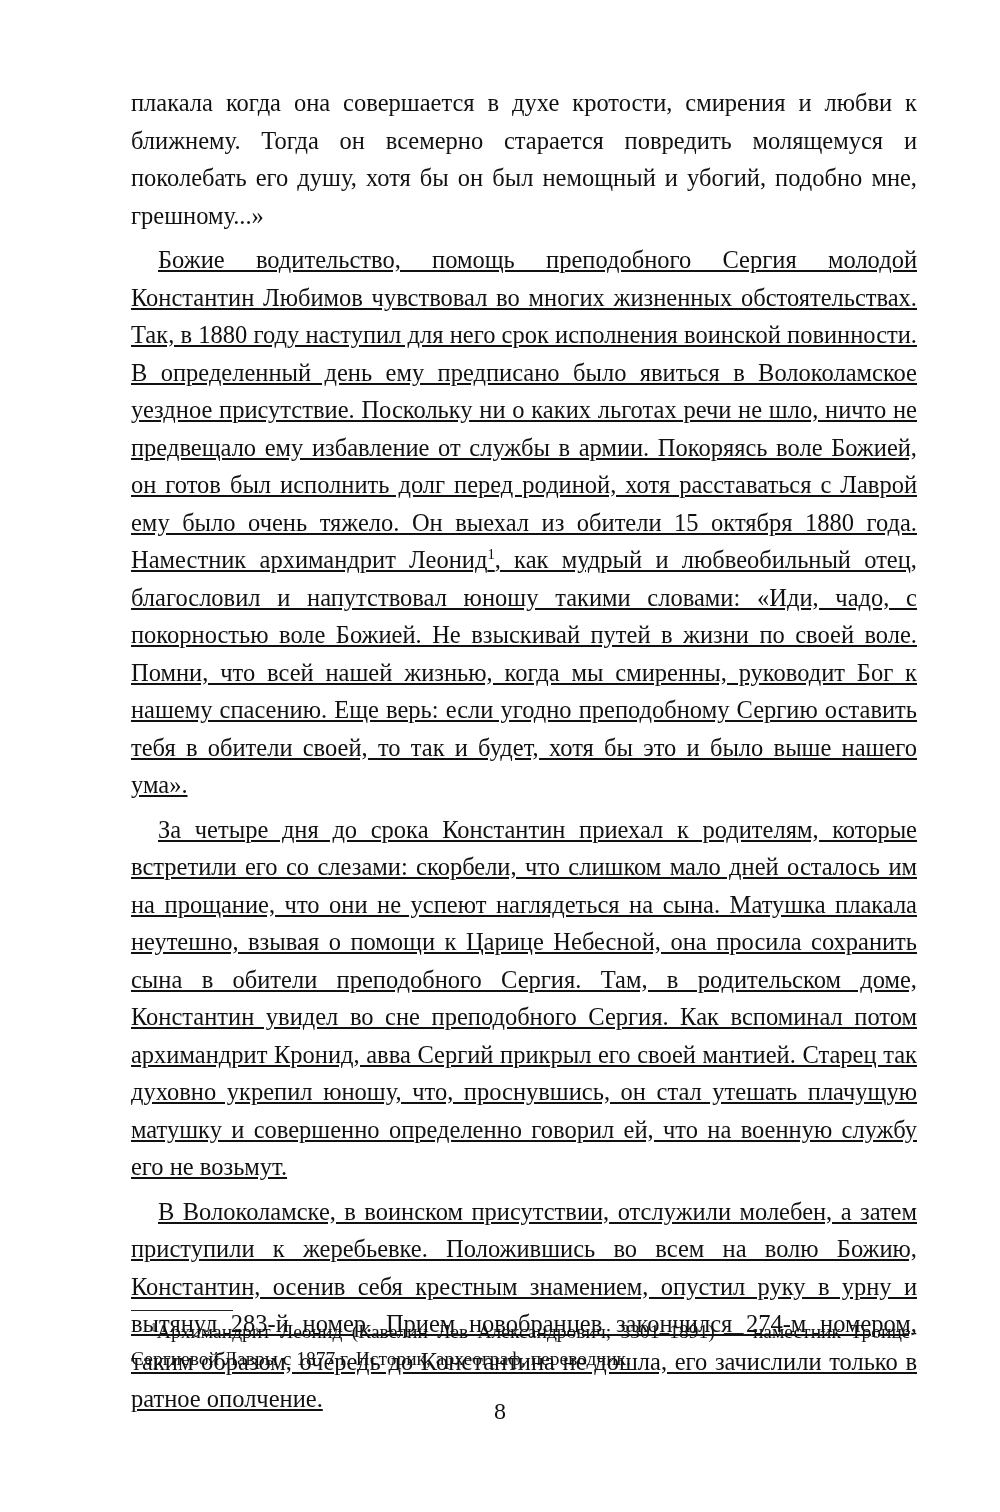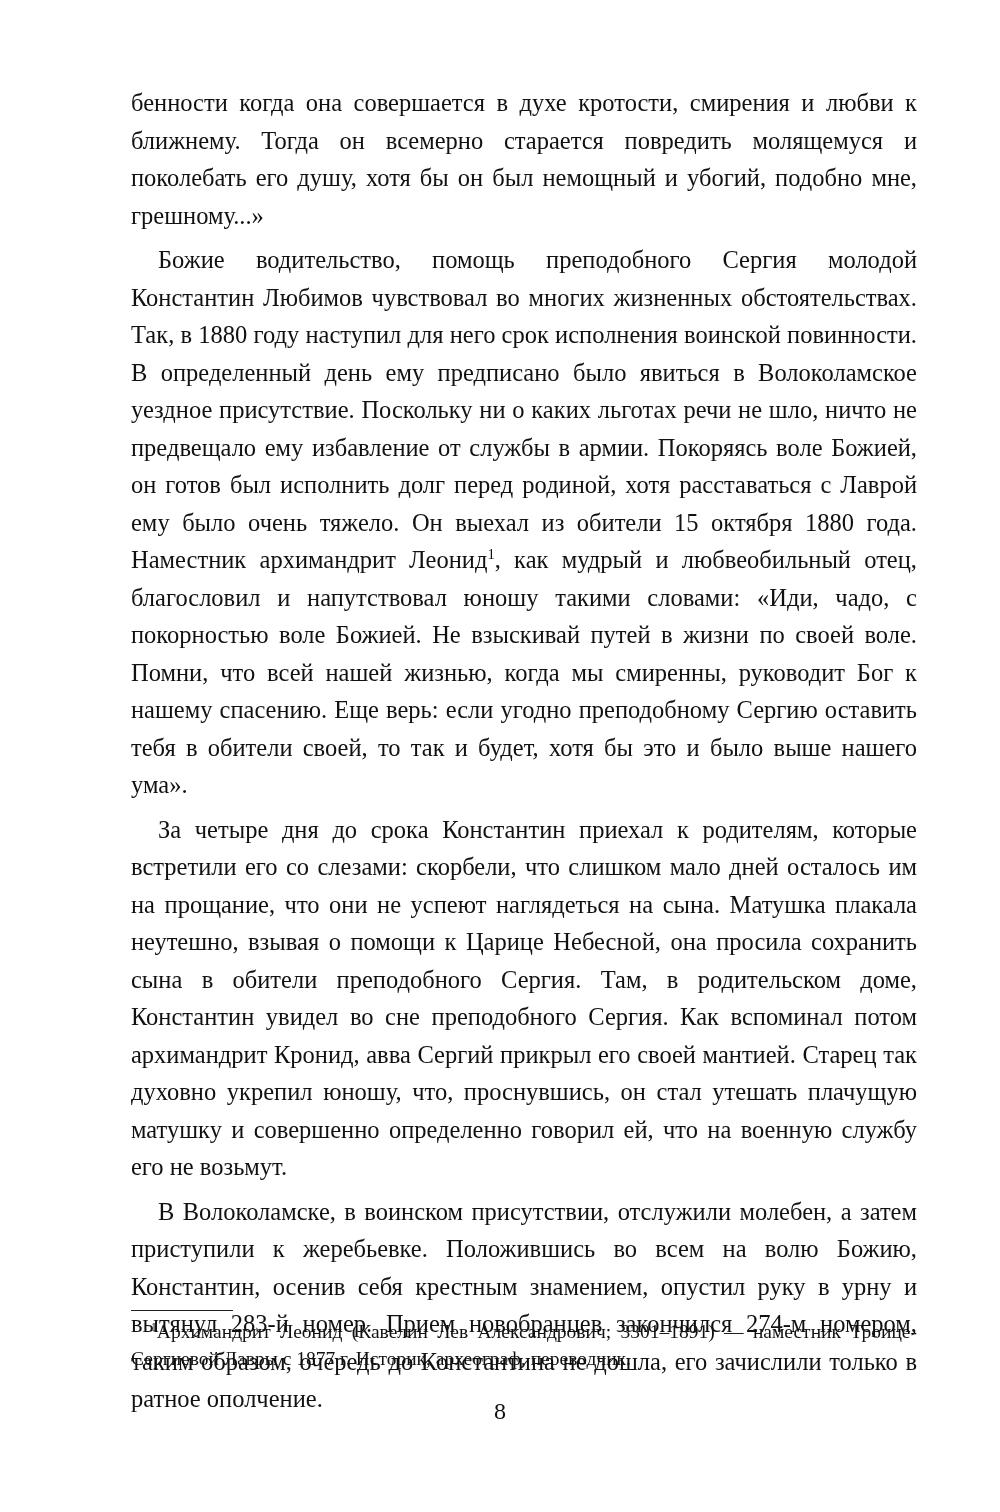--- a/index.html
+++ b/index.html
@@ -3,21 +3,21 @@
   <meta charset="utf-8">
   <style>
     html, body { margin: 0; padding: 0; background: #ffffff; }
     body { width: 1000px; height: 1512px; position: relative; overflow: hidden; }
     .page {
       position: absolute; left: 131px; top: 84px; width: 786px;
       font-family: "Liberation Serif", "DejaVu Serif", serif;
       color: #111; font-size: 24.5px; line-height: 37.5px;
     }
     .p { margin: 0; text-align: justify; text-align-last: left; }
-    .p.indent { text-indent: 27px; }
+    .p.indent { text-indent: 27px; text-decoration: underline; }
     .p.cont { text-indent: 0; }
     .gap { height: 7px; }
     .fn-rule {
       position: absolute; left: 131px; top: 1310px; width: 102px; height: 0;
       border-top: 1.5px solid #222;
     }
     .footnote {
       position: absolute; left: 131px; top: 1318px; width: 786px;
       font-family: "Liberation Serif", "DejaVu Serif", serif;
       font-size: 19.5px; line-height: 27px; color: #111; text-align: justify;
@@ -26,21 +26,21 @@
     sup { font-size: 0.6em; line-height: 0; vertical-align: super; }
     .pageno {
       position: absolute; left: 0; width: 1000px; top: 1398px; text-align: center;
       font-family: "Liberation Serif", "DejaVu Serif", serif; font-size: 24px; color: #111;
     }
   </style>
 </head>
 <body>
 
 <div class="page">
-  <p class="p cont">бенности когда она совершается в духе кротости, смирения и любви к ближнему. Тогда он всемерно старается повредить молящемуся и поколебать его душу, хотя бы он был немощный и убогий, подобно мне, грешному...»</p>
+  <p class="p cont">плакала когда она совершается в духе кротости, смирения и любви к ближнему. Тогда он всемерно старается повредить молящемуся и поколебать его душу, хотя бы он был немощный и убогий, подобно мне, грешному...»</p>
   <div class="gap"></div>
   <p class="p indent"><span>Божие водительство, помощь преподобного Сергия молодой Константин Любимов чувствовал во многих жизненных обстоятельствах. Так, в 1880 году наступил для него срок исполнения воинской повинности. В определенный день ему предписано было явиться в Волоколамское уездное присутствие. Поскольку ни о каких льготах речи не шло, ничто не предвещало ему избавление от службы в армии. Покоряясь воле Божией, он готов был исполнить долг перед родиной, хотя расставаться с Лаврой ему было очень тяжело. Он выехал из обители 15 октября 1880 года. Наместник архимандрит Леонид</span><sup>1</sup><span>, как мудрый и любвеобильный отец, благословил и напутствовал юношу такими словами: «Иди, чадо, с покорностью воле Божией. Не взыскивай путей в жизни по своей воле. Помни, что всей нашей жизнью, когда мы смиренны, руководит Бог к нашему спасению. Еще верь: если угодно преподобному Сергию оставить тебя в обители своей, то так и будет, хотя бы это и было выше нашего ума».</span></p>
   <div class="gap"></div>
   <p class="p indent">За четыре дня до срока Константин приехал к родителям, которые встретили его со слезами: скорбели, что слишком мало дней осталось им на прощание, что они не успеют наглядеться на сына. Матушка плакала неутешно, взывая о помощи к Царице Небесной, она просила сохранить сына в обители преподобного Сергия.  Там, в родительском доме, Константин увидел во сне преподобного Сергия. Как вспоминал потом архимандрит Кронид, авва Сергий прикрыл его своей мантией. Старец так духовно укрепил юношу, что, проснувшись, он стал утешать плачущую матушку и совершенно определенно говорил ей, что на военную службу его не возьмут.</p>
   <div class="gap"></div>
   <p class="p indent">В Волоколамске, в воинском присутствии, отслужили молебен, а затем приступили к жеребьевке. Положившись во всем на волю Божию, Константин, осенив себя крестным знамением, опустил руку в урну и вытянул 283-й номер. Прием новобранцев закончился 274-м номером, таким образом, очередь до Константина не дошла, его зачислили только в ратное ополчение.</p>
   <div class="gap"></div>
 </div>
 
 <div class="fn-rule"></div>

